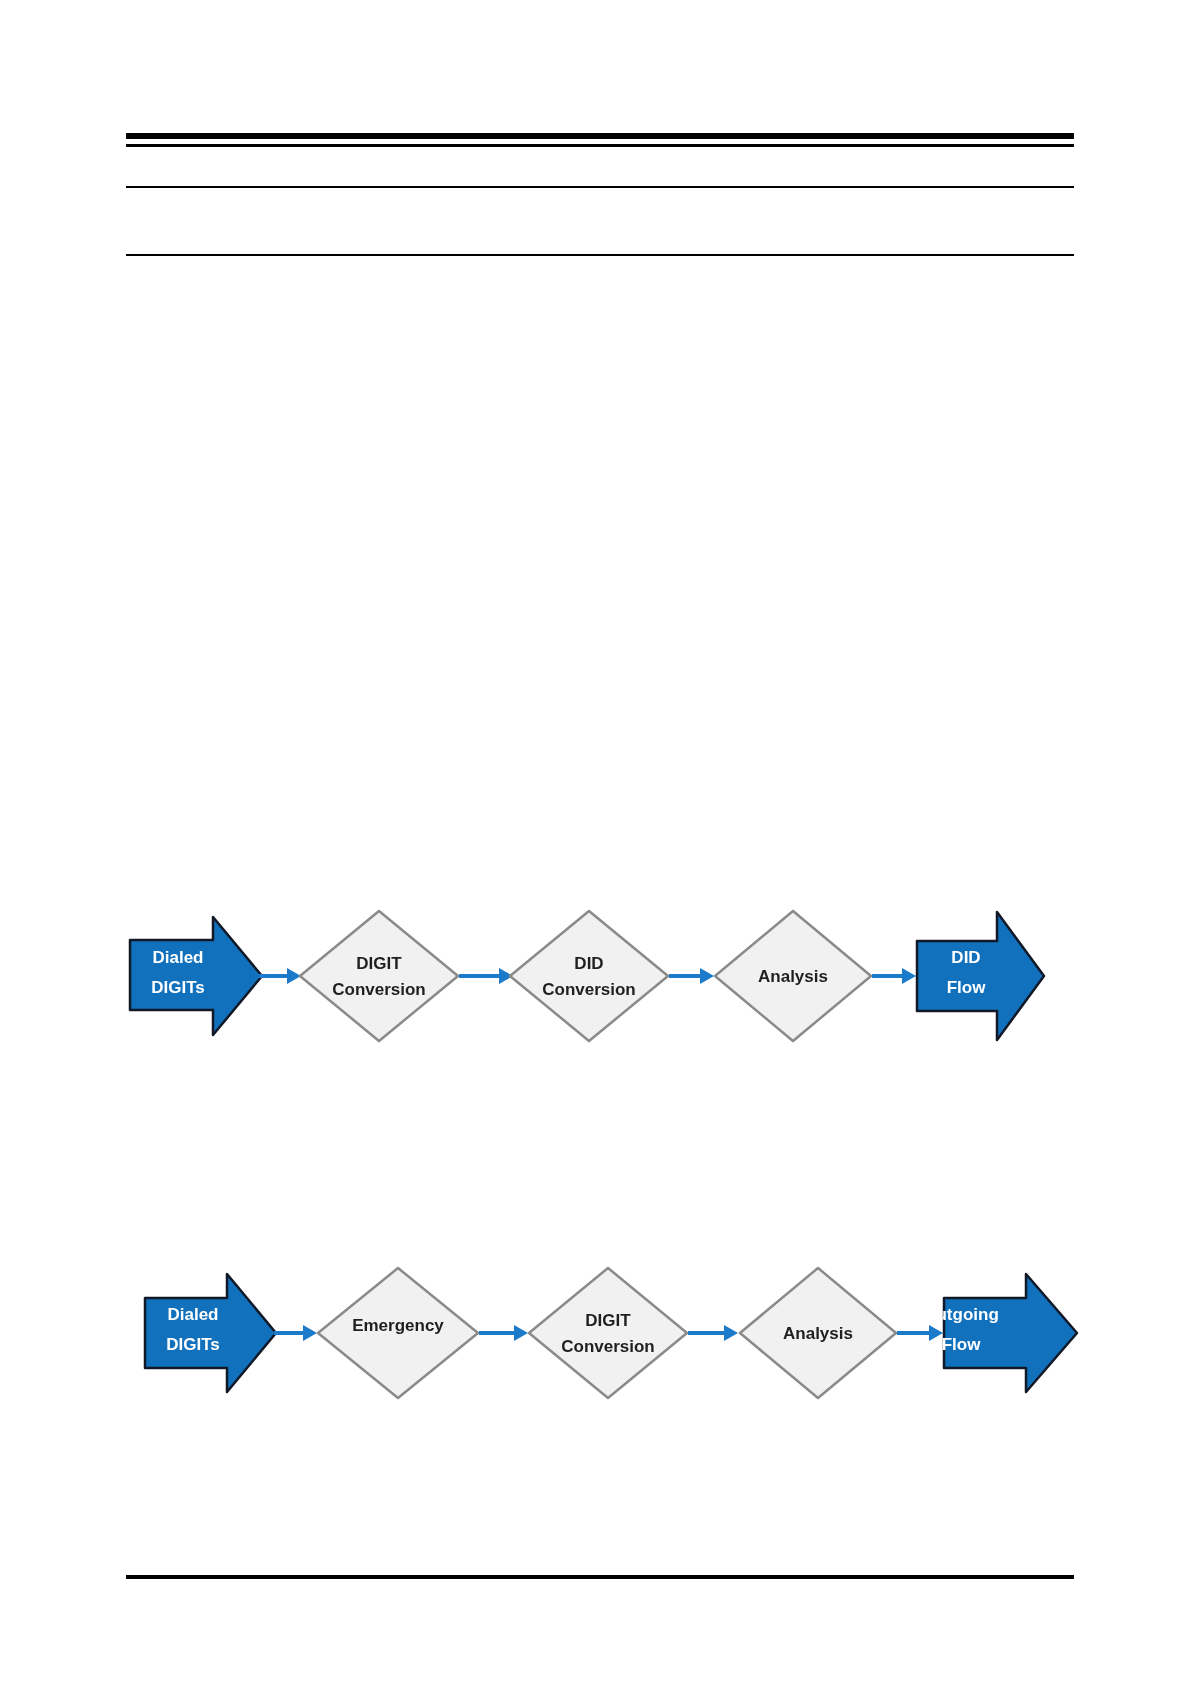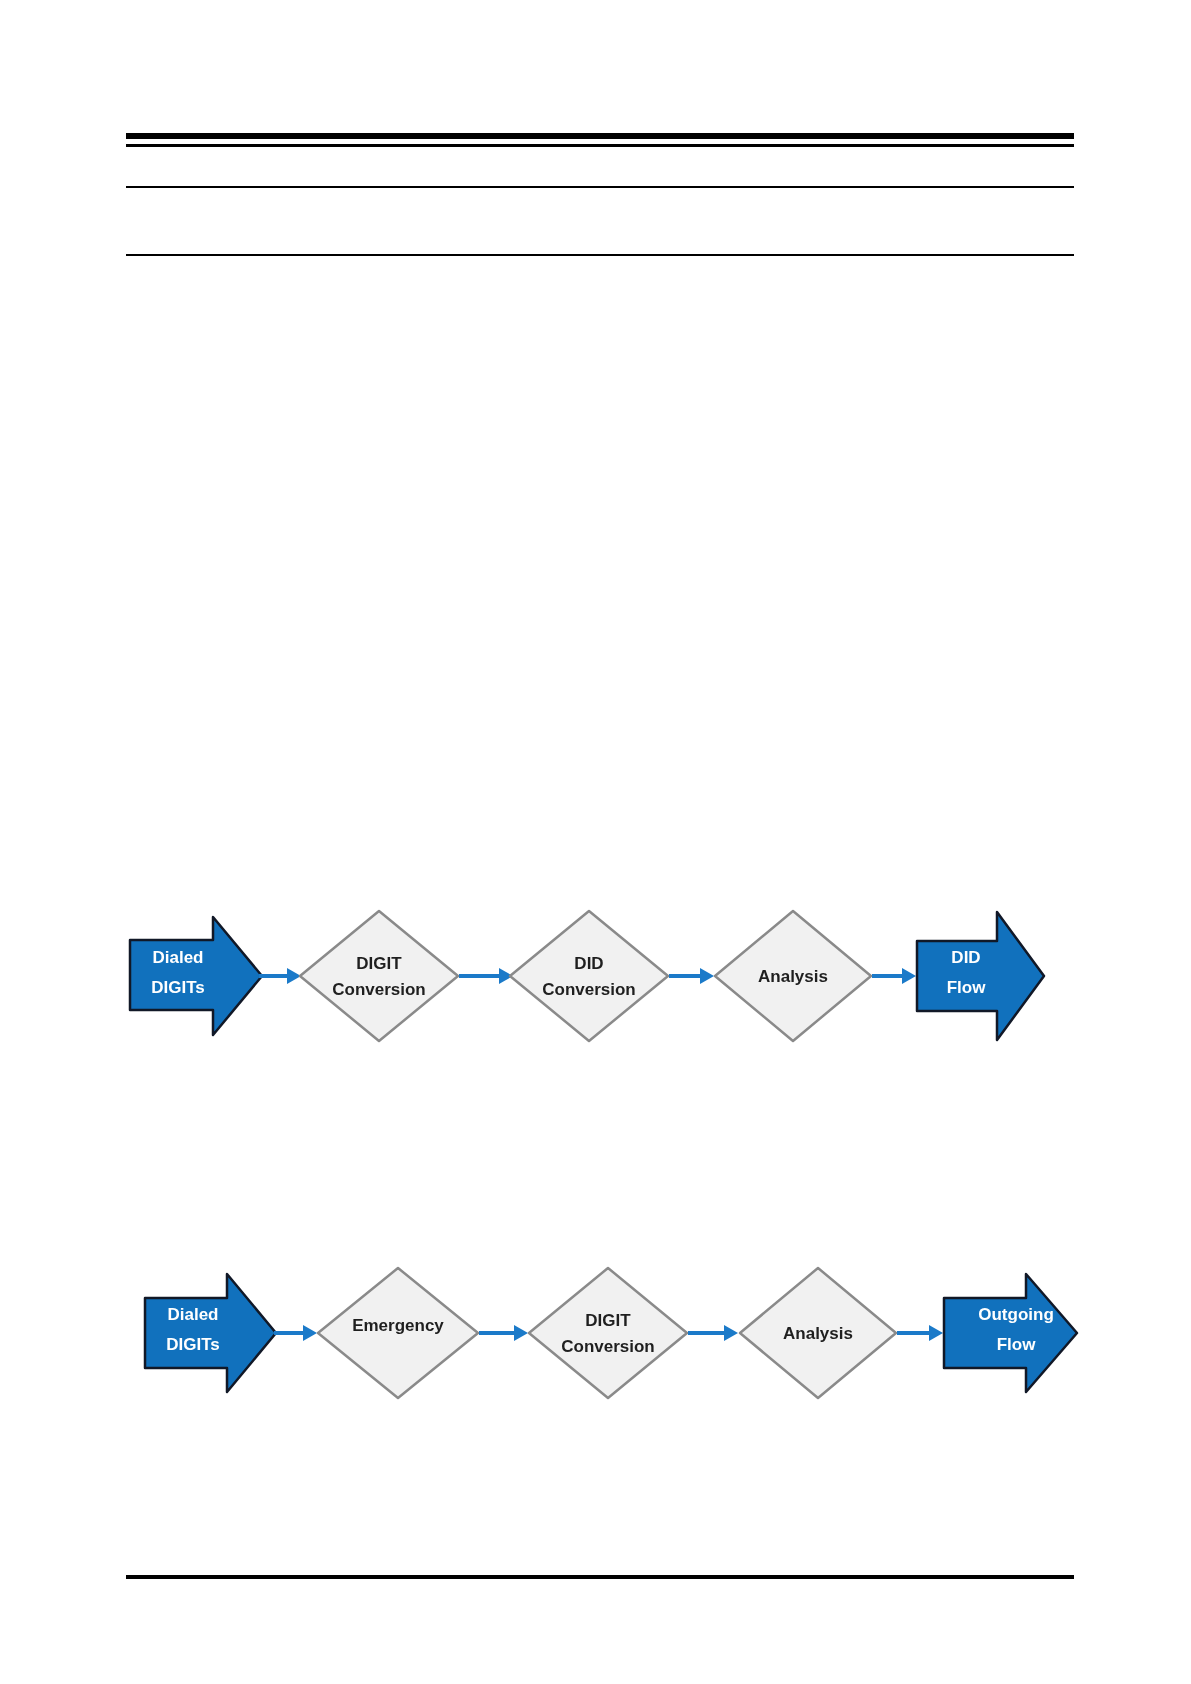--- a/index.html
+++ b/index.html
@@ -150,18 +150,18 @@
   <div class="label diamond-label" style="left:398px; top:1326px;">
     <div>Emergency</div>
   </div>
   <div class="label diamond-label" style="left:608px; top:1334px;">
     <div>DIGIT</div>
     <div>Conversion</div>
   </div>
   <div class="label diamond-label" style="left:818px; top:1334px;">
     <div>Analysis</div>
   </div>
-  <div class="label arrow-label" style="left:1016px; top:1330px;">
+  <div class="label arrow-label" style="left:961px; top:1330px;">
     <div>Outgoing</div>
     <div>Flow</div>
   </div>
 
 </div>
 
 </body></html>

